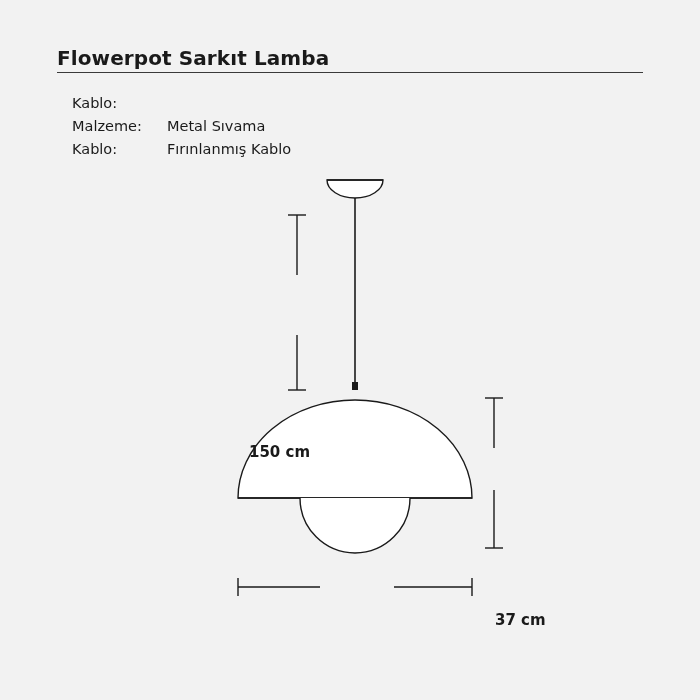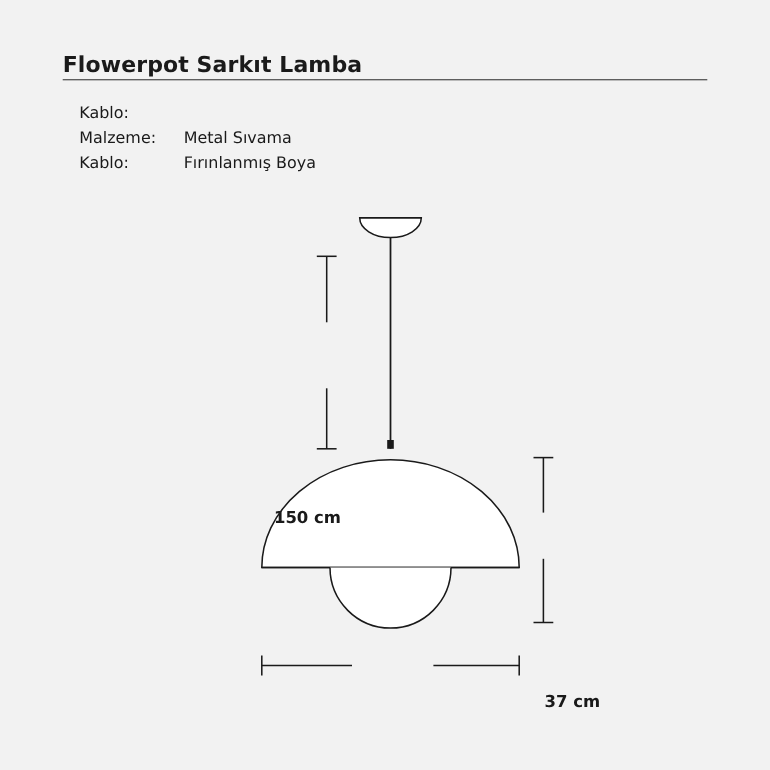--- a/index.html
+++ b/index.html
@@ -54,21 +54,21 @@
     font-size: 14.5px;
     color: #1a1a1a;
   }
   .spec-value {
     font-size: 14.5px;
     color: #1a1a1a;
   }
   .drawing {
     position: absolute;
     left: 0;
-    top: 168px;
+    top: 150px;
     width: 572px;
     height: 480px;
   }
   .dim-label {
     position: absolute;
     font-size: 15px;
     font-weight: bold;
     color: #1a1a1a;
     white-space: nowrap;
   }
@@ -92,21 +92,21 @@
   <div class="specs">
     <div class="spec-row">
       <div class="spec-label">Kablo:</div>
     </div>
     <div class="spec-row">
       <div class="spec-label">Malzeme:</div>
       <div class="spec-value">Metal Sıvama</div>
     </div>
     <div class="spec-row">
       <div class="spec-label">Kablo:</div>
-      <div class="spec-value">Fırınlanmış Boya</div>
+      <div class="spec-value">Fırınlanmış Kablo</div>
     </div>
   </div>
 
   <div class="drawing">
 
     <svg width="700" height="480" viewBox="0 0 700 480">
       <g fill="none" stroke="#1a1a1a" stroke-width="1.4">
 
         <path d="M 327 30 A 28 18 0 0 0 383 30 Z" fill="#ffffff" stroke="#1a1a1a" stroke-width="1.4"></path>
         <line x1="327" y1="30" x2="383" y2="30" stroke="#1a1a1a" stroke-width="1.4"></line>

